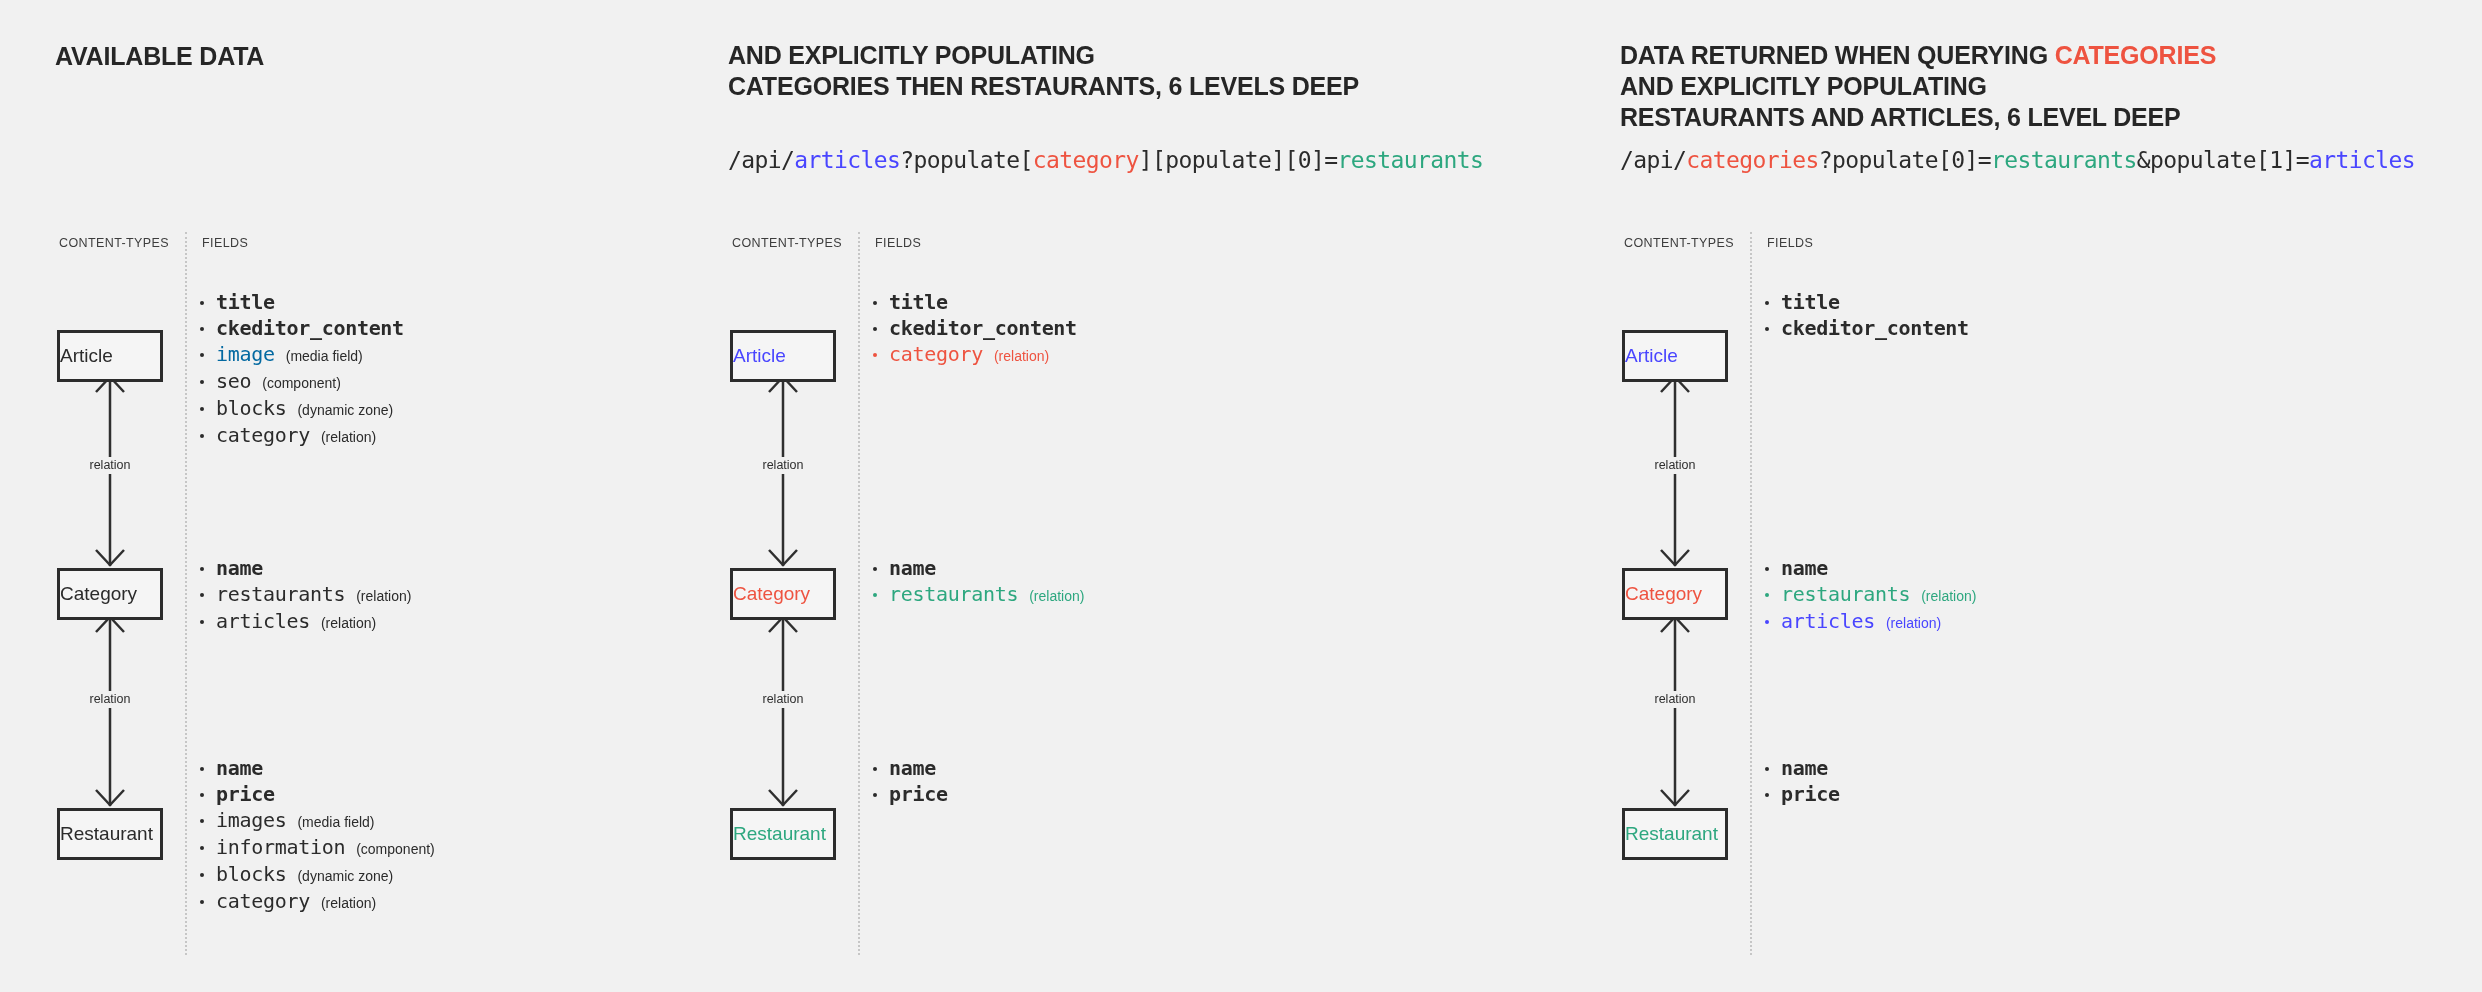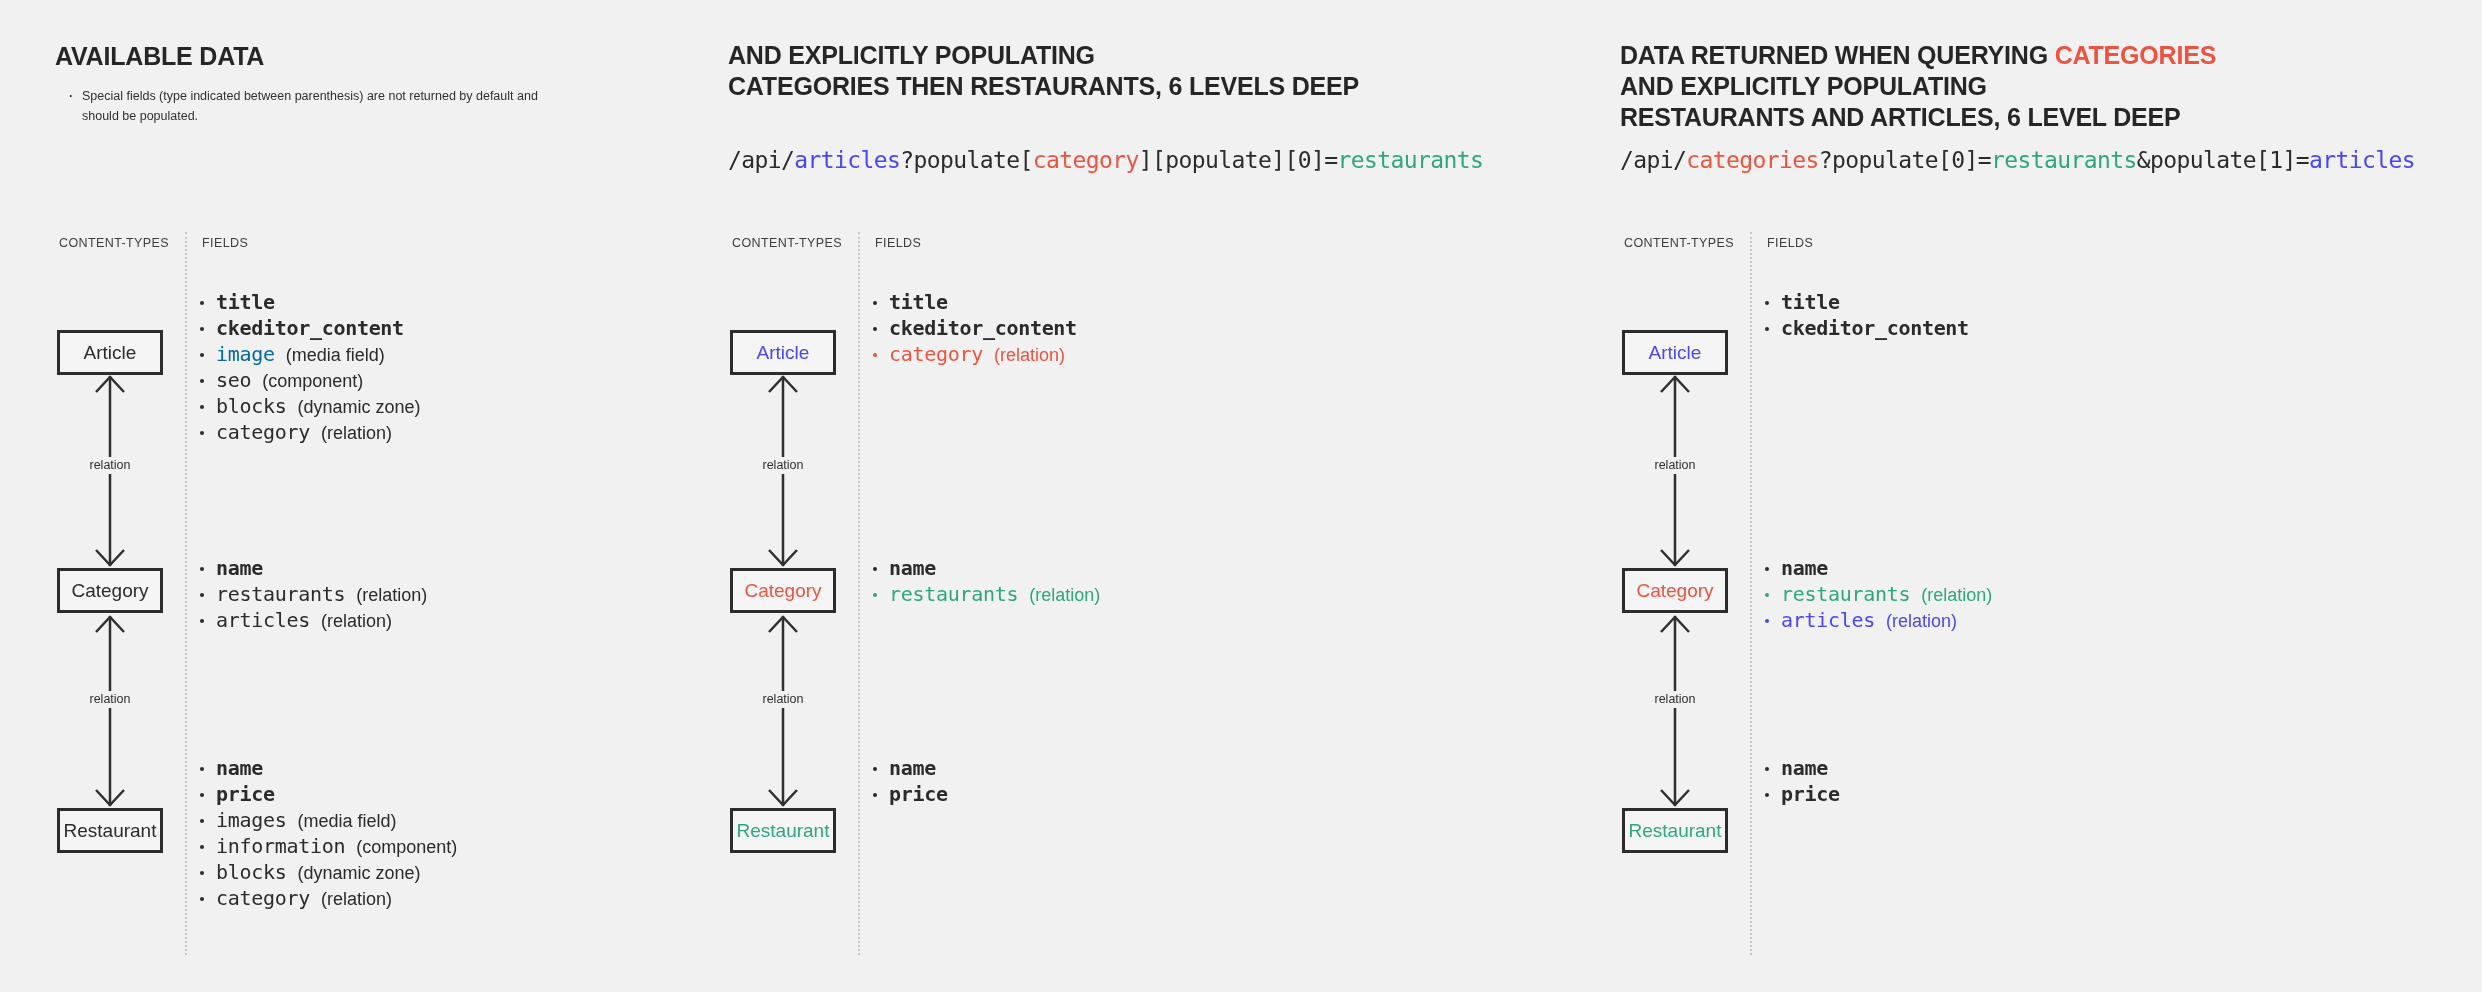--- a/index.html
+++ b/index.html
@@ -65,23 +65,23 @@
   }
   .edge-label {
     position:absolute; left:25px; width:60px; text-align:center;
     background:#f1f1f1; font-size:12.5px; line-height:17px; color:#2e2e2e;
   }
   .el-1 { top:229px; }
   .el-2 { top:463px; }
 
   .nodes, .fieldgroups { position:absolute; inset:0; }
   .node {
-    position:absolute; left:2px; width:106px; height:45px;
+    position:absolute; left:2px; width:106px; height:52px;
     border:3px solid #2c2c2c; background:#f5f5f5;
-    display:flex; align-items:center; justify-content:center;
+    display:flex; align-items:center; 
   }
   .nodes .item-0 { top:102px; }
   .nodes .item-1 { top:340px; }
   .nodes .item-2 { top:580px; }
   .node-label { font-size:19px; white-space:nowrap; }
 
   .fieldgroup { position:absolute; left:145px; }
   .fieldgroups .item-0 { top:62px; }
   .fieldgroups .item-1 { top:328px; }
   .fieldgroups .item-2 { top:528px; }
@@ -89,32 +89,31 @@
   .bullet {
     display:inline-block; width:4px; height:4px; border-radius:50%;
     background:currentColor; color:#2b2b2b;
     margin-right:12px; vertical-align:middle; position:relative; top:-2px;
   }
   .fname {
     font-family:"DejaVu Sans Mono", monospace; font-size:20px;
     letter-spacing:-0.3px;
   }
   .fname.bold { font-weight:700; }
-  .ftype { font-size:18px; margin-left:11px; }
+  .ftype { font-size:14px; margin-left:11px; }
   .ftype:empty { display:none; }
 </style>
 </head>
 <body>
 
 <div class="canvas">
 
   <div class="section sec1">
     <div class="sec-title">AVAILABLE DATA</div>
     <ul class="notes">
-      <li><span>Special fields (type indicated between parenthesis) are not returned by default and should be populated.</span></li>
     </ul>
 
     <div class="diagram">
       <div class="col-label ct-label">CONTENT-TYPES</div>
       <div class="col-label f-label">FIELDS</div>
       <div class="dotted-sep"></div>
       <svg class="edges" width="110" height="730">
         <line x1="55" y1="148" x2="55" y2="338"></line>
         <polyline points="41,164 55,149 69,164"></polyline>
         <polyline points="41,322 55,337 69,322"></polyline>

